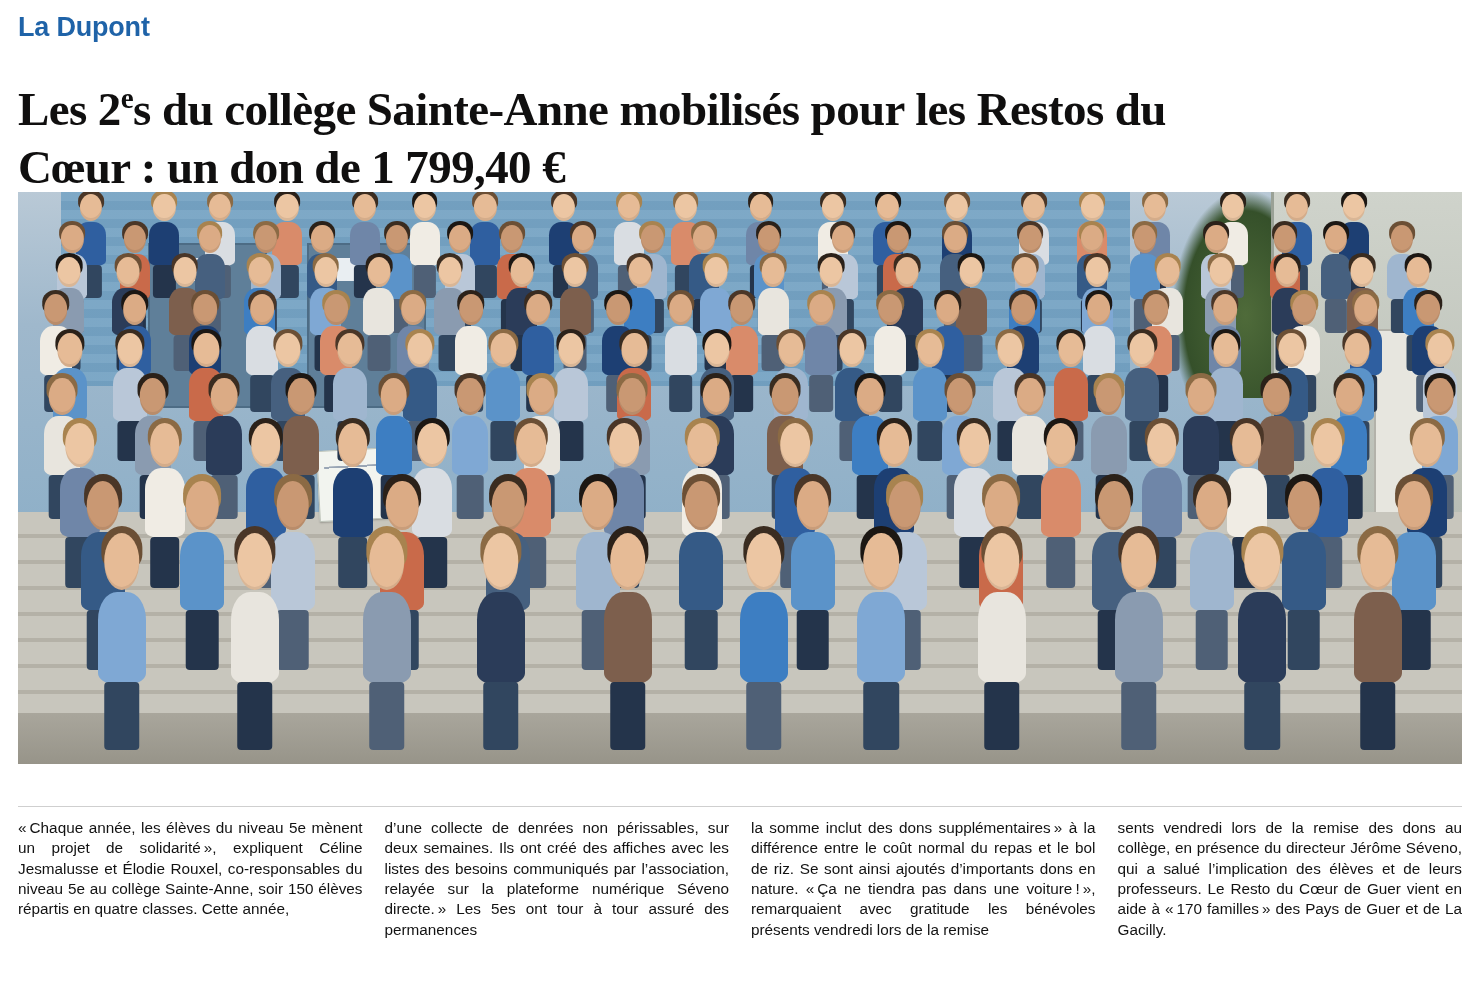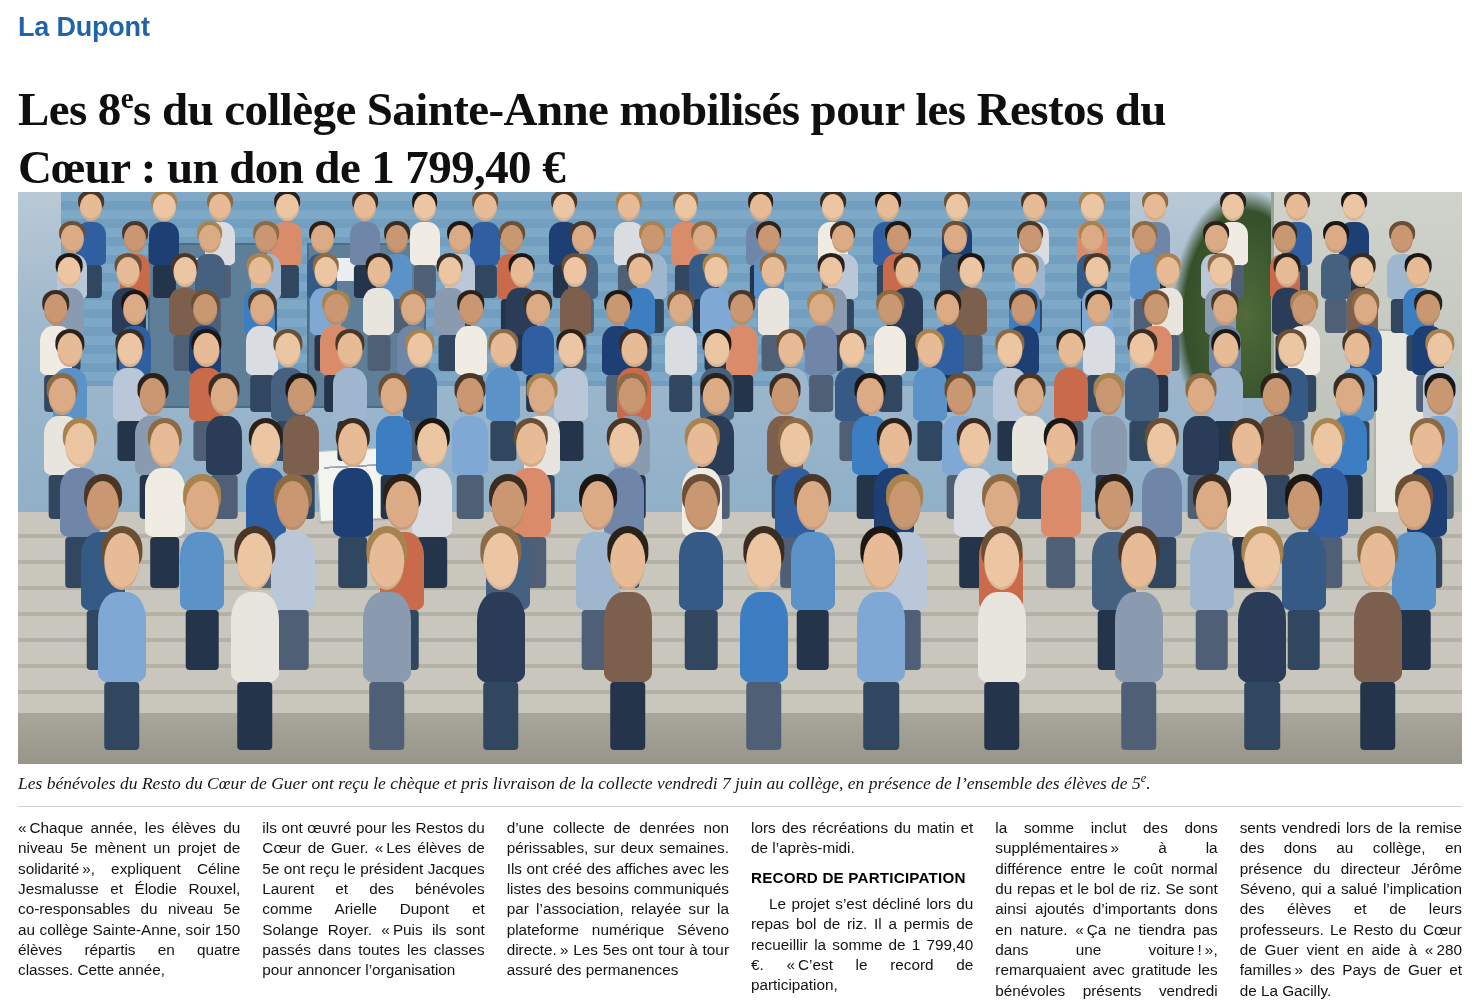--- a/index.html
+++ b/index.html
@@ -241,21 +241,21 @@
   }
 </style>
 </head>
 <body>
 
 <div class="page">
 
   <div class="kicker">La Dupont</div>
 
   <h1 class="headline">
-    <span>Les 8</span><span class="sup">e</span><span>s du collège Sainte-Anne mobilisés pour les Restos du Cœur : un don de 1 799,40 €</span>
+    <span>Les 2</span><span class="sup">e</span><span>s du collège Sainte-Anne mobilisés pour les Restos du Cœur : un don de 1 799,40 €</span>
   </h1>
 
   <div class="photo-wrap">
     <div class="photo">
       <div class="ph-wall"></div>
       <div class="ph-panel"></div>
       <div class="ph-door d1">
           <div class="plate"></div>
         </div>
       <div class="ph-door d2">
@@ -1085,49 +1085,38 @@
           <div class="p" style="left:92.50223969176074%;top:400px;width:48px;height:92px;background:#7d5f4d;z-index:18">
             <span class="hair" style="background:#8b6a44"></span>
             <span class="head" style="background:#e6bb96"></span>
             <span class="legs" style="background:#24344b"></span>
           </div>
         </div>
       <div class="cheque"></div>
     </div>
   </div>
 
-  <div class="caption">
-    <span>Les bénévoles du Resto du Cœur de Guer ont reçu le chèque et pris livraison de la collecte vendredi 7 juin au collège, en présence de l’ensemble des élèves de 5</span><span style="font-size:.7em;vertical-align:super;line-height:0">e</span><span>.</span>
-  </div>
 
   <div class="rule"></div>
 
   <div class="columns">
 
     <div class="col">
       <p>« Chaque année, les élèves du niveau 5e mènent un projet de solidarité », expliquent Céline Jesmalusse et Élodie Rouxel, co-responsables du niveau 5e au collège Sainte-Anne, soir 150 élèves répartis en quatre classes. Cette année,</p>
     </div>
 
-    <div class="col">
-      <p>ils ont œuvré pour les Restos du Cœur de Guer. « Les élèves de 5e ont reçu le président Jacques Laurent et des bénévoles comme Arielle Dupont et Solange Royer. « Puis ils sont passés dans toutes les classes pour annoncer l’organisation</p>
-    </div>
 
     <div class="col">
       <p>d’une collecte de denrées non périssables, sur deux semaines. Ils ont créé des affiches avec les listes des besoins communiqués par l’association, relayée sur la plateforme numérique Séveno directe. » Les 5es ont tour à tour assuré des permanences</p>
     </div>
 
-    <div class="col">
-      <p>lors des récréations du matin et de l’après-midi.</p>
-      <div class="subhead">RECORD DE PARTICIPATION</div>
-      <p class="indent">Le projet s’est décliné lors du repas bol de riz. Il a permis de recueillir la somme de 1 799,40 €. « C’est le record de participation,</p>
-    </div>
 
     <div class="col">
       <p>la somme inclut des dons supplémentaires » à la différence entre le coût normal du repas et le bol de riz. Se sont ainsi ajoutés d’importants dons en nature. « Ça ne tiendra pas dans une voiture ! », remarquaient avec gratitude les bénévoles présents vendredi lors de la remise</p>
     </div>
 
     <div class="col">
-      <p>sents vendredi lors de la remise des dons au collège, en présence du directeur Jérôme Séveno, qui a salué l’implication des élèves et de leurs professeurs. Le Resto du Cœur de Guer vient en aide à « 280 familles » des Pays de Guer et de La Gacilly.</p>
+      <p>sents vendredi lors de la remise des dons au collège, en présence du directeur Jérôme Séveno, qui a salué l’implication des élèves et de leurs professeurs. Le Resto du Cœur de Guer vient en aide à « 170 familles » des Pays de Guer et de La Gacilly.</p>
 
     </div>
 
   </div>
 </div>
 
 </body></html>

